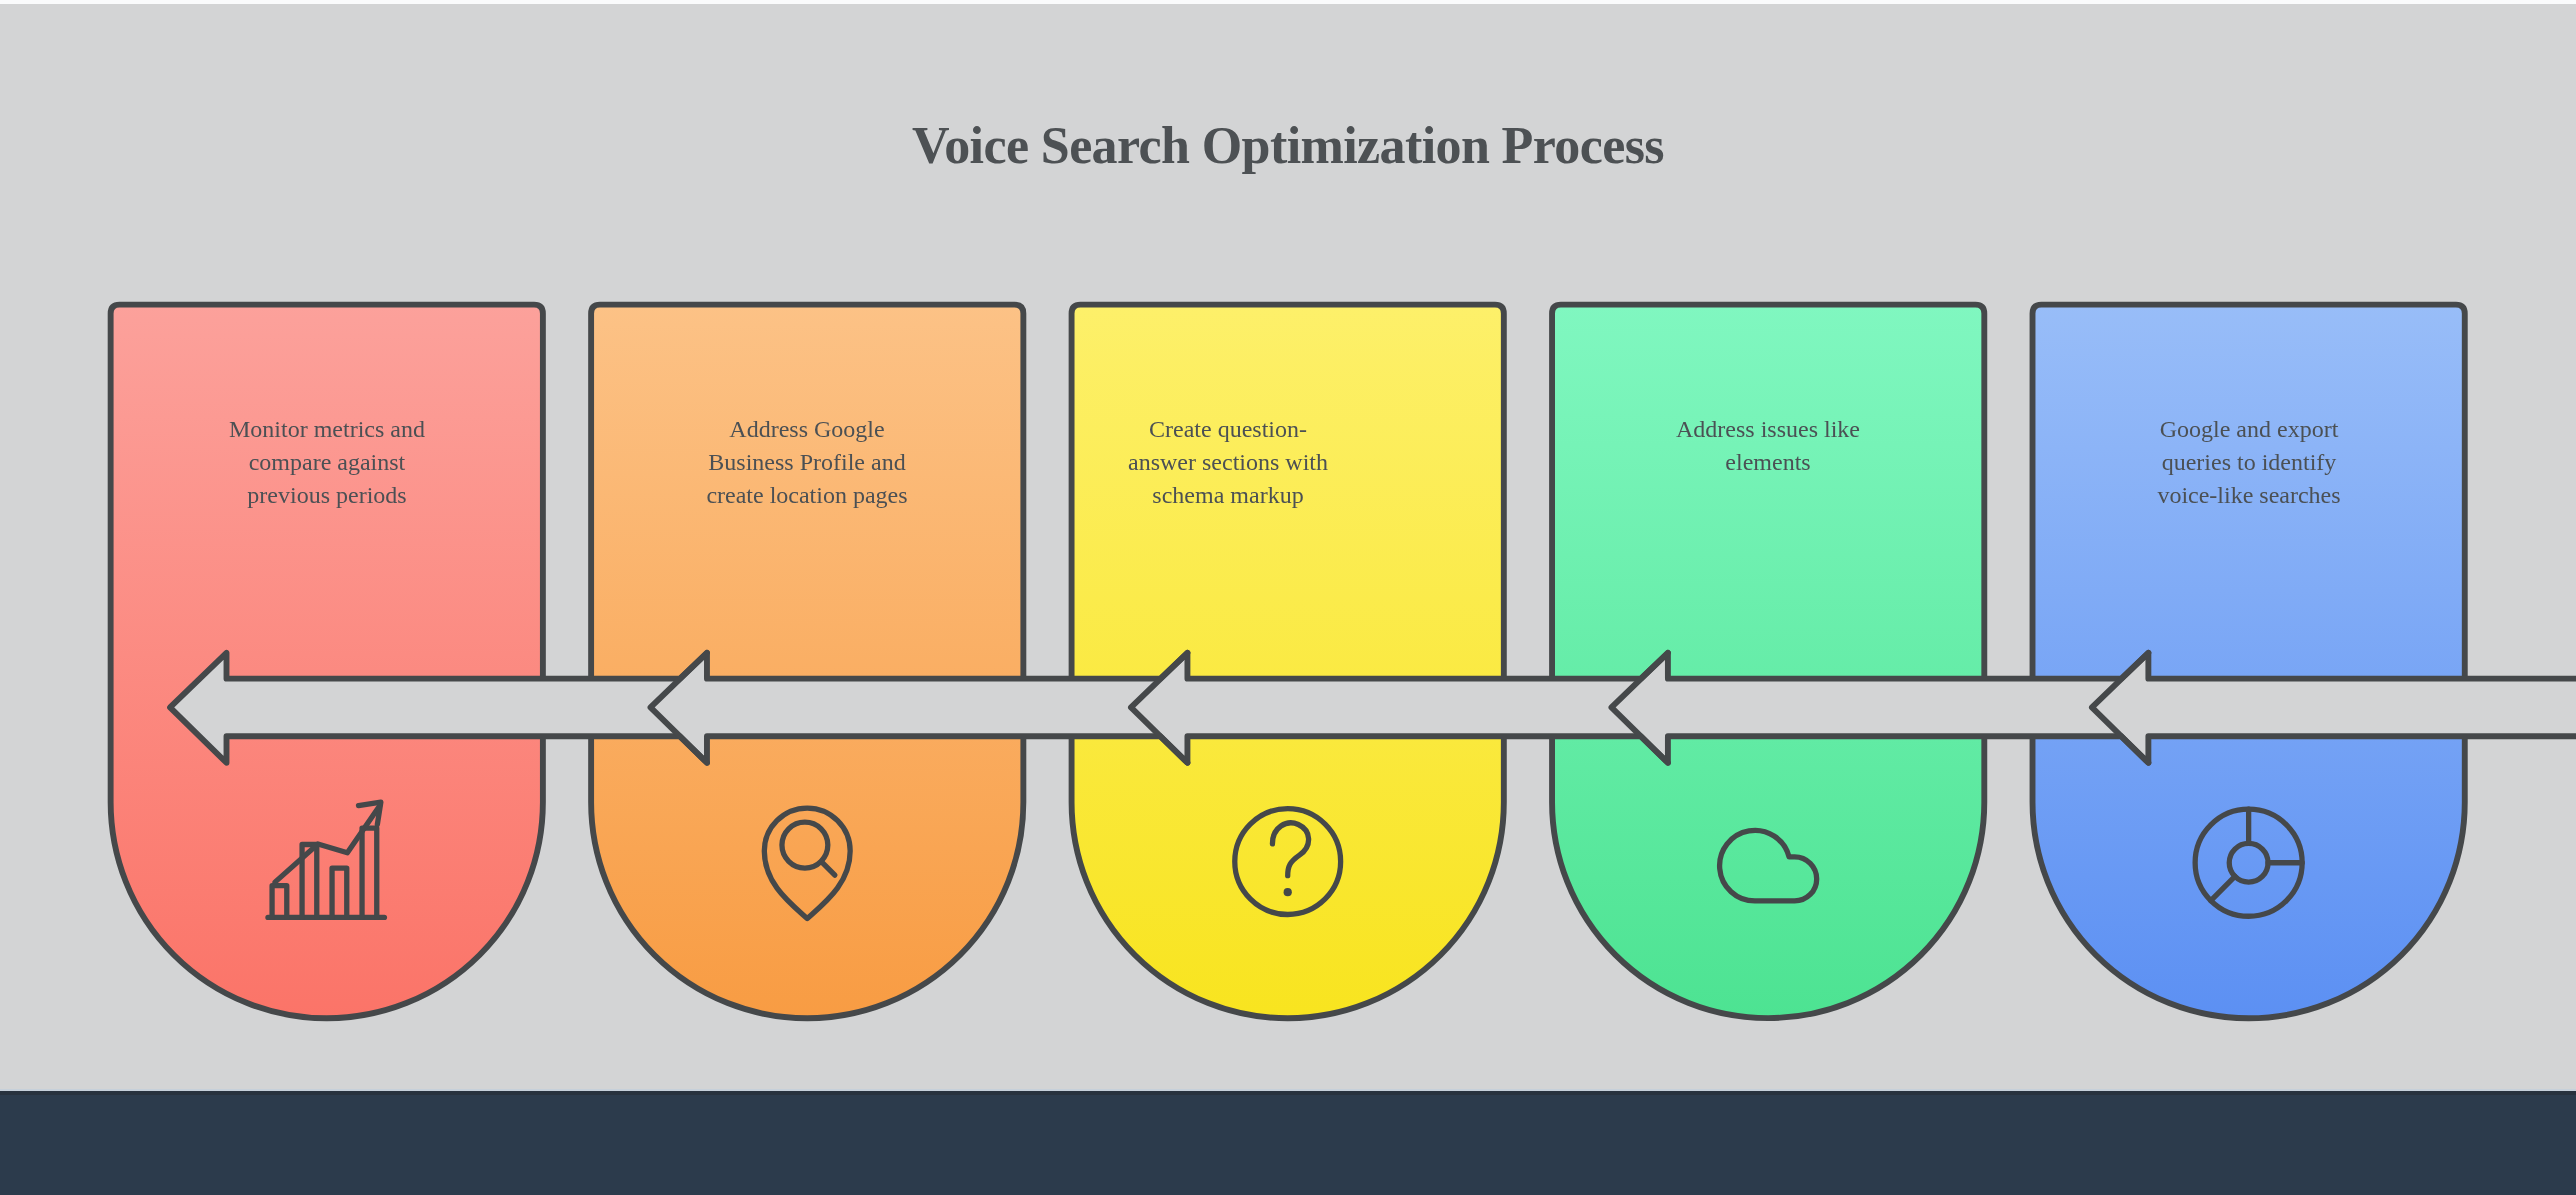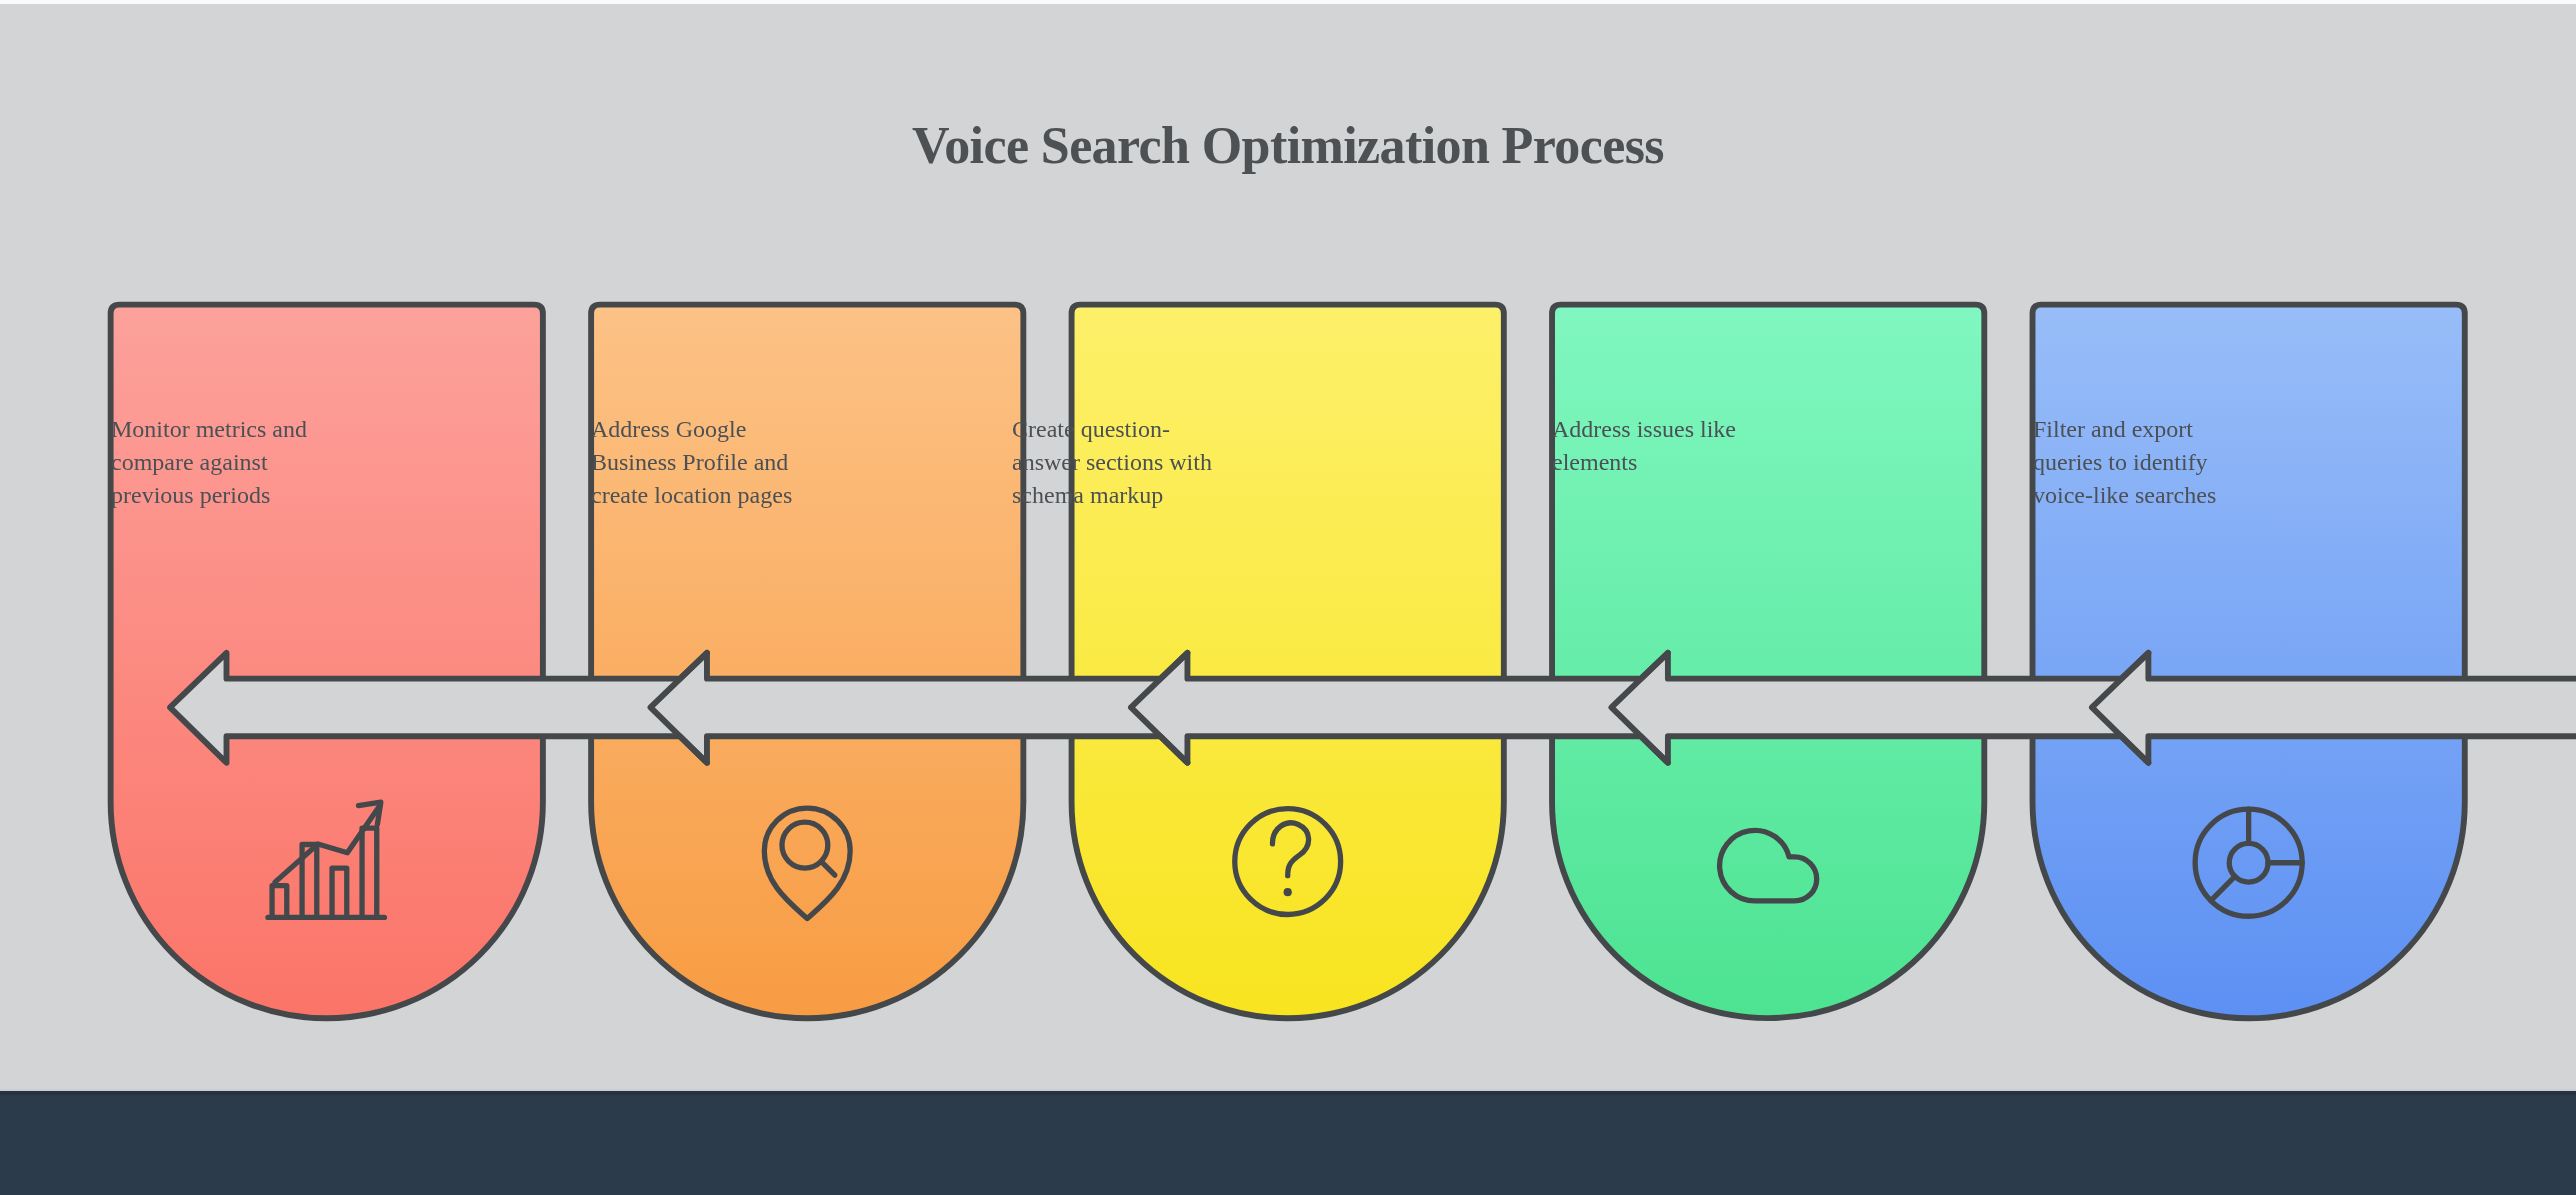--- a/index.html
+++ b/index.html
@@ -16,20 +16,21 @@
   }
   #title{
     position:absolute;left:0;top:116px;width:100%;
     text-align:center;
     font-size:52px;font-weight:bold;letter-spacing:-0.6px;
     color:#4d5154;
   }
   svg.art{position:absolute;left:0;top:0;}
   .step-text{
     position:absolute;top:413px;width:432px;
+    text-align:center;
     font-size:24px;line-height:33px;
     color:#4b5054;
   }
   .step-text .ln{display:block;}
   #footer-bar{
     position:absolute;left:0;top:1089px;width:100%;height:106px;
     background:#2c3b4c;
     border-top:2.4px solid #c6d0da;
     box-sizing:border-box;
   }
@@ -147,21 +148,21 @@
   <div class="step-text" style="left:1012px">
     <span class="ln">Create question-</span>
     <span class="ln">answer sections with</span>
     <span class="ln">schema markup</span>
   </div>
   <div class="step-text" style="left:1552px">
     <span class="ln">Address issues like</span>
     <span class="ln">elements</span>
   </div>
   <div class="step-text" style="left:2033px">
-    <span class="ln">Filter and export</span>
+    <span class="ln">Google and export</span>
     <span class="ln">queries to identify</span>
     <span class="ln">voice-like searches</span>
   </div>
 
   <div id="footer-bar">
     <div class="inner-shade"></div>
   </div>
 
 </div>
 

